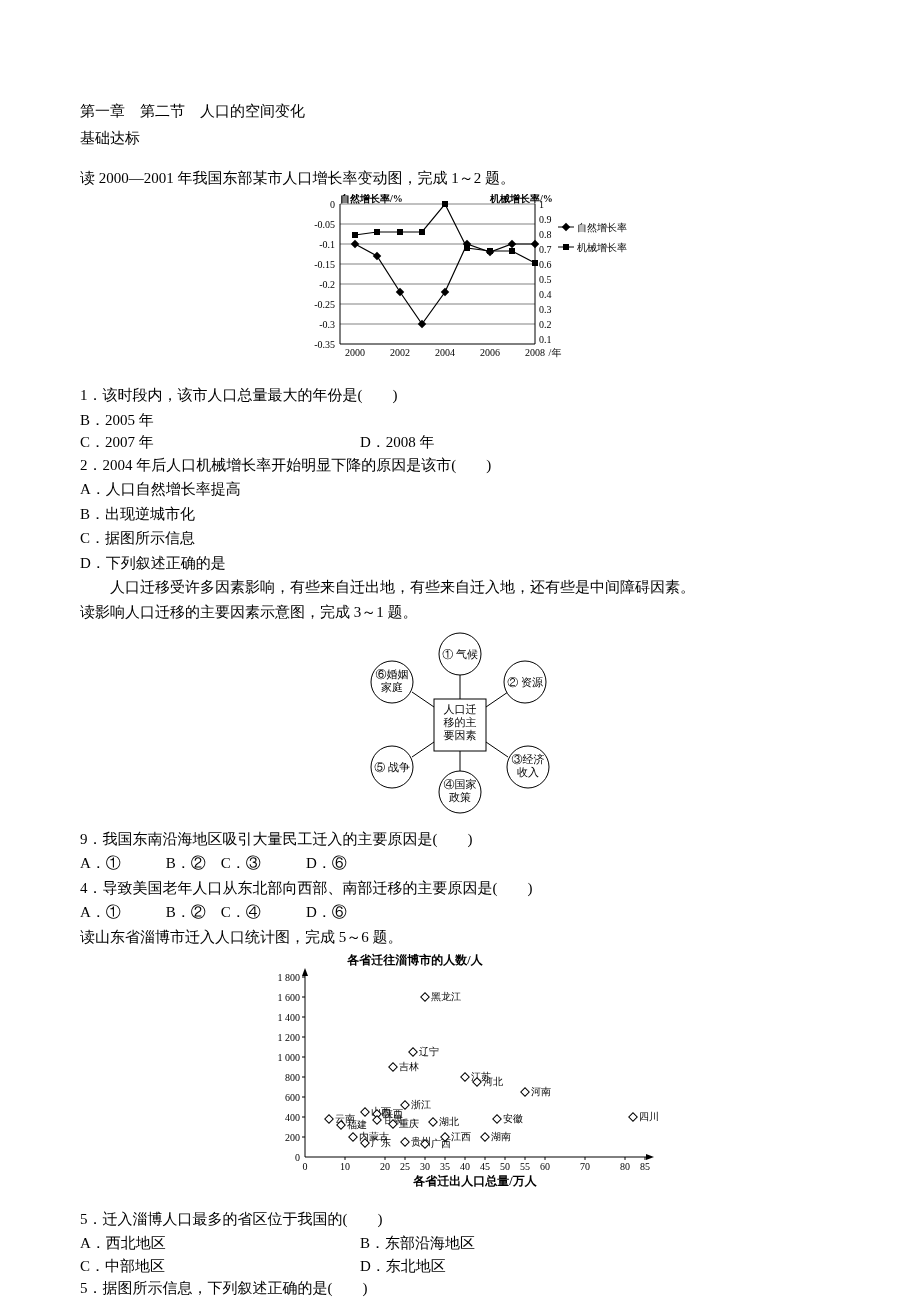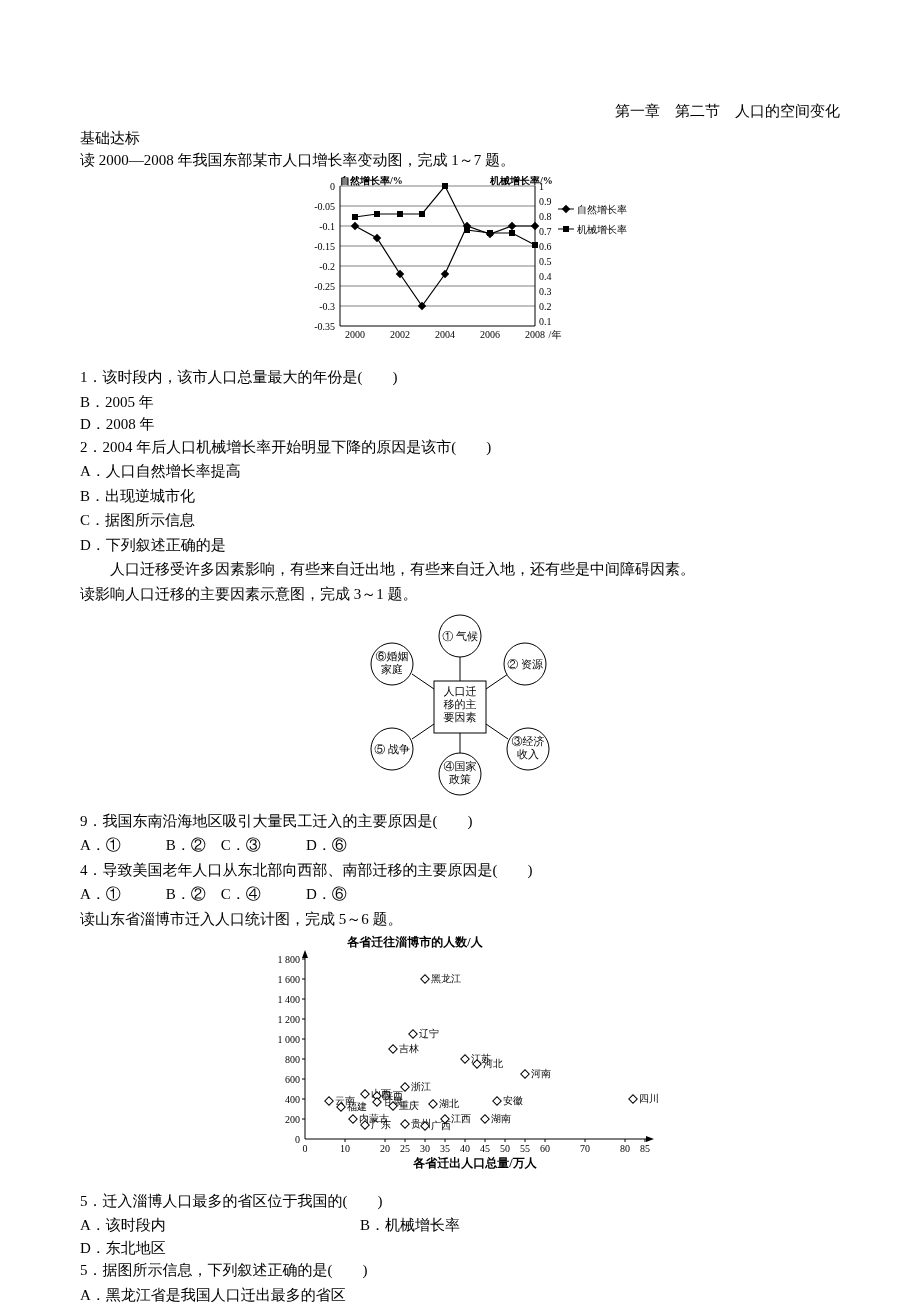--- a/index.html
+++ b/index.html
@@ -5,36 +5,36 @@
     * { margin: 0; padding: 0; box-sizing: border-box; }
     body {
       font-family: "SimSun", "宋体", serif;
       font-size: 15px;
       line-height: 1.5;
       background: #fff;
       color: #000;
       width: 920px;
       padding: 100px 80px 50px 80px;
     }
-    .title { text-align: right; margin-bottom: 4px; }
-    .section-label { margin-bottom: 0; }
+    .title { text-align: left; margin-bottom: 4px; }
+    .section-label { margin-bottom: 18px; }
     .paragraph { margin-bottom: 2px; }
     .indent { text-indent: 2em; }
     .options-row { display: flex; }
     .options-row > span:first-child { width: 280px; }
     .chart-wrap { text-align: center; margin: 4px 0; }
     .chart-inline { display: inline-block; }
     svg { display: block; }
   </style>
 </head>
 <body>
 
 <div class="title">第一章　第二节　人口的空间变化</div>
 <div class="section-label">基础达标</div>
-<div class="paragraph">读 2000—2008 年我国东部某市人口增长率变动图，完成 1～7 题。</div>
+<div class="paragraph">读 2000—2001 年我国东部某市人口增长率变动图，完成 1～2 题。</div>
 
 <div class="chart-wrap">
   <div class="chart-inline">
     <svg width="350" height="180">
 
       <line x1="55" y1="10" x2="55" y2="150" stroke="#000"></line>
       <line x1="55" y1="150" x2="250" y2="150" stroke="#000"></line>
       <line x1="250" y1="10" x2="250" y2="150" stroke="#000"></line>
 
       <g stroke="#000" stroke-width="0.5">
@@ -119,20 +119,21 @@
       </g>
     </svg>
   </div>
 </div>
 
 <div class="paragraph">1．该时段内，该市人口总量最大的年份是(　　)</div>
 <div class="options-row">
   <span>B．2005 年</span>
 </div>
 <div class="options-row">
+  <span>C．2007 年</span>
   <span>D．2008 年</span>
 </div>
 
 <div class="paragraph">2．2004 年后人口机械增长率开始明显下降的原因是该市(　　)</div>
 <div class="paragraph">A．人口自然增长率提高</div>
 <div class="paragraph">B．出现逆城市化</div>
 <div class="paragraph">C．据图所示信息</div>
 <div class="paragraph">D．下列叙述正确的是</div>
 
 <div class="paragraph indent">人口迁移受许多因素影响，有些来自迁出地，有些来自迁入地，还有些是中间障碍因素。</div>
@@ -303,21 +304,22 @@
           <text x="201" y="188">江西</text>
           <rect x="232" y="182" width="6" height="6" fill="#fff" stroke="#000" transform="rotate(45 235 185)"></rect>
           <text x="241" y="188">湖南</text>
         </g>
     </svg>
   </div>
 </div>
 
 <div class="paragraph">5．迁入淄博人口最多的省区位于我国的(　　)</div>
 <div class="options-row">
-  <span>A．该时段内</span>
-  <span>B．机械增长率</span>
+  <span>A．西北地区</span>
+  <span>B．东部沿海地区</span>
 </div>
 <div class="options-row">
+  <span>C．中部地区</span>
   <span>D．东北地区</span>
 </div>
 
 <div class="paragraph">5．据图所示信息，下列叙述正确的是(　　)</div>
 <div class="paragraph">A．黑龙江省是我国人口迁出最多的省区</div>
 
 </body></html>

